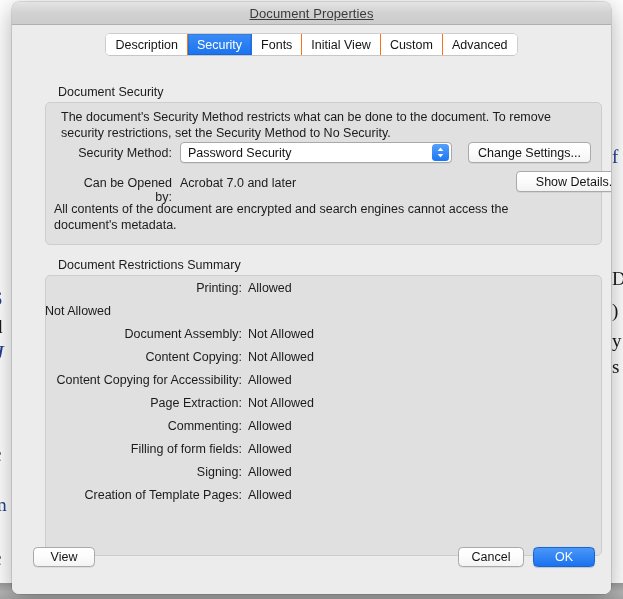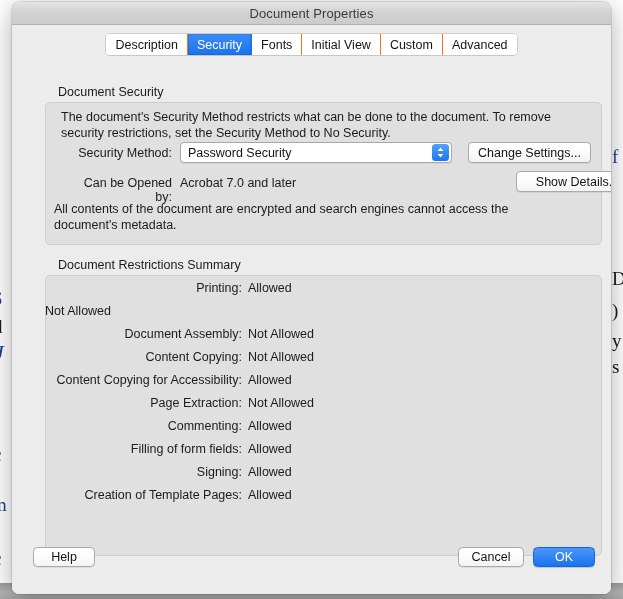--- a/index.html
+++ b/index.html
@@ -82,20 +82,21 @@
     display: flex;
     align-items: center;
     justify-content: center;
     position: relative;
   }
   #title-text {
     font-size: 13px;
     color: #3b3b3b;
     font-weight: 400;
     letter-spacing: 0.1px;
+    text-decoration: underline;
   }
 
   #dialog-body {
     flex: 1 1 auto;
     background: #ececec;
     position: relative;
     padding: 0;
   }
 
   
@@ -430,19 +431,19 @@
         <span class="res-label">Signing:</span>
         <span class="res-value">Allowed</span>
       </div>
       <div class="res-row">
         <span class="res-label">Creation of Template Pages:</span>
         <span class="res-value">Allowed</span>
       </div>
     </div>
 
     <div id="footer">
-      <div class="fbtn" id="btn-help">Help</div>
+      <div class="fbtn" id="btn-help">View</div>
       <div class="fbtn" id="btn-cancel">Cancel</div>
       <div class="fbtn" id="btn-ok">OK</div>
     </div>
 
   </div>
 </div>
 
 </body></html>

